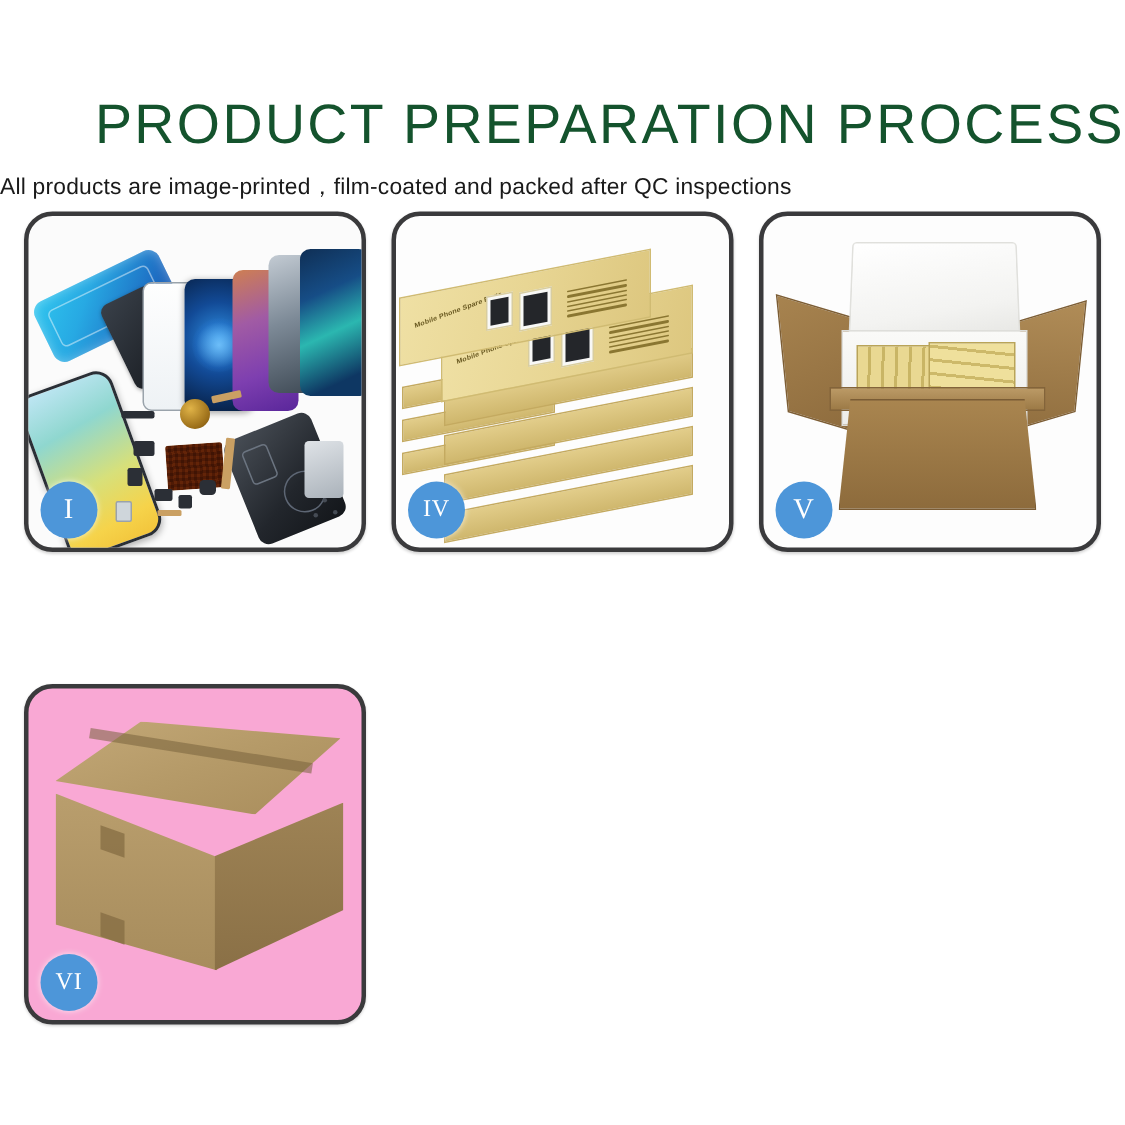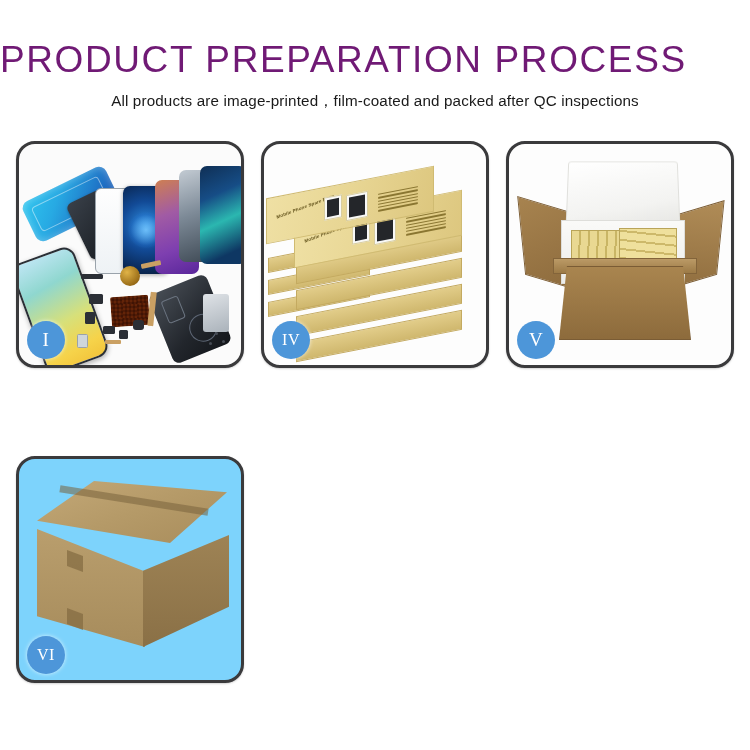--- a/index.html
+++ b/index.html
@@ -7,31 +7,31 @@
     width: 750px; height: 750px;
     background: #ffffff;
     font-family: "Liberation Sans", sans-serif;
     overflow: hidden;
   }
   #root { position: relative; width: 750px; height: 750px; background:#fff; }
 
   
   .header { position:absolute; left:0; top:0; width:750px; }
   .title {
-    text-align:left;
+    text-align:right;
     font-size: 37px;
     letter-spacing: 1.6px;
-    color:#701a75;
+    color:#14532d;
     font-weight: 400;
-    margin-top: 41px;
+    margin-top: 64px;
     line-height: 1.05;
     font-family: "Liberation Sans", sans-serif;
   }
   .subtitle {
-    text-align:center;
+    text-align:left;
     font-size: 15.2px;
     color:#1a1a1a;
     margin-top: 11px;
     letter-spacing: 0.15px;
     font-family: "Liberation Sans", sans-serif;
   }
 
   
   .grid {
     position:absolute;
@@ -296,21 +296,21 @@
       repeating-linear-gradient(92deg,#e9d892 0 7px,#c9b565 7px 9px);
     border:1px solid #b9a458;
   }
   .c5-content2 {
     position:absolute; left:110px; top:84px; width:56px; height:46px;
     background: repeating-linear-gradient(6deg,#efe09c 0 7px,#cdb96a 7px 9px);
     border:1px solid #b9a458;
   }
 
   
-  .p6 { background:#7dd3fc; }
+  .p6 { background:#f9a8d4; }
   .c6-top {
     position:absolute; left:18px; top:22px; width:190px; height:62px;
     background:linear-gradient(160deg,#c3a877 0%,#b59a68 50%,#a98d5c 100%);
     clip-path: polygon(30% 0, 100% 18%, 70% 100%, 0% 64%);
     border-radius:2px;
   }
   .c6-left {
     position:absolute; left:18px; top:70px; width:108px; height:118px;
     background:linear-gradient(180deg,#b99e6d,#a78c5c);
     clip-path: polygon(0 0, 100% 36%, 100% 100%, 0 74%);

